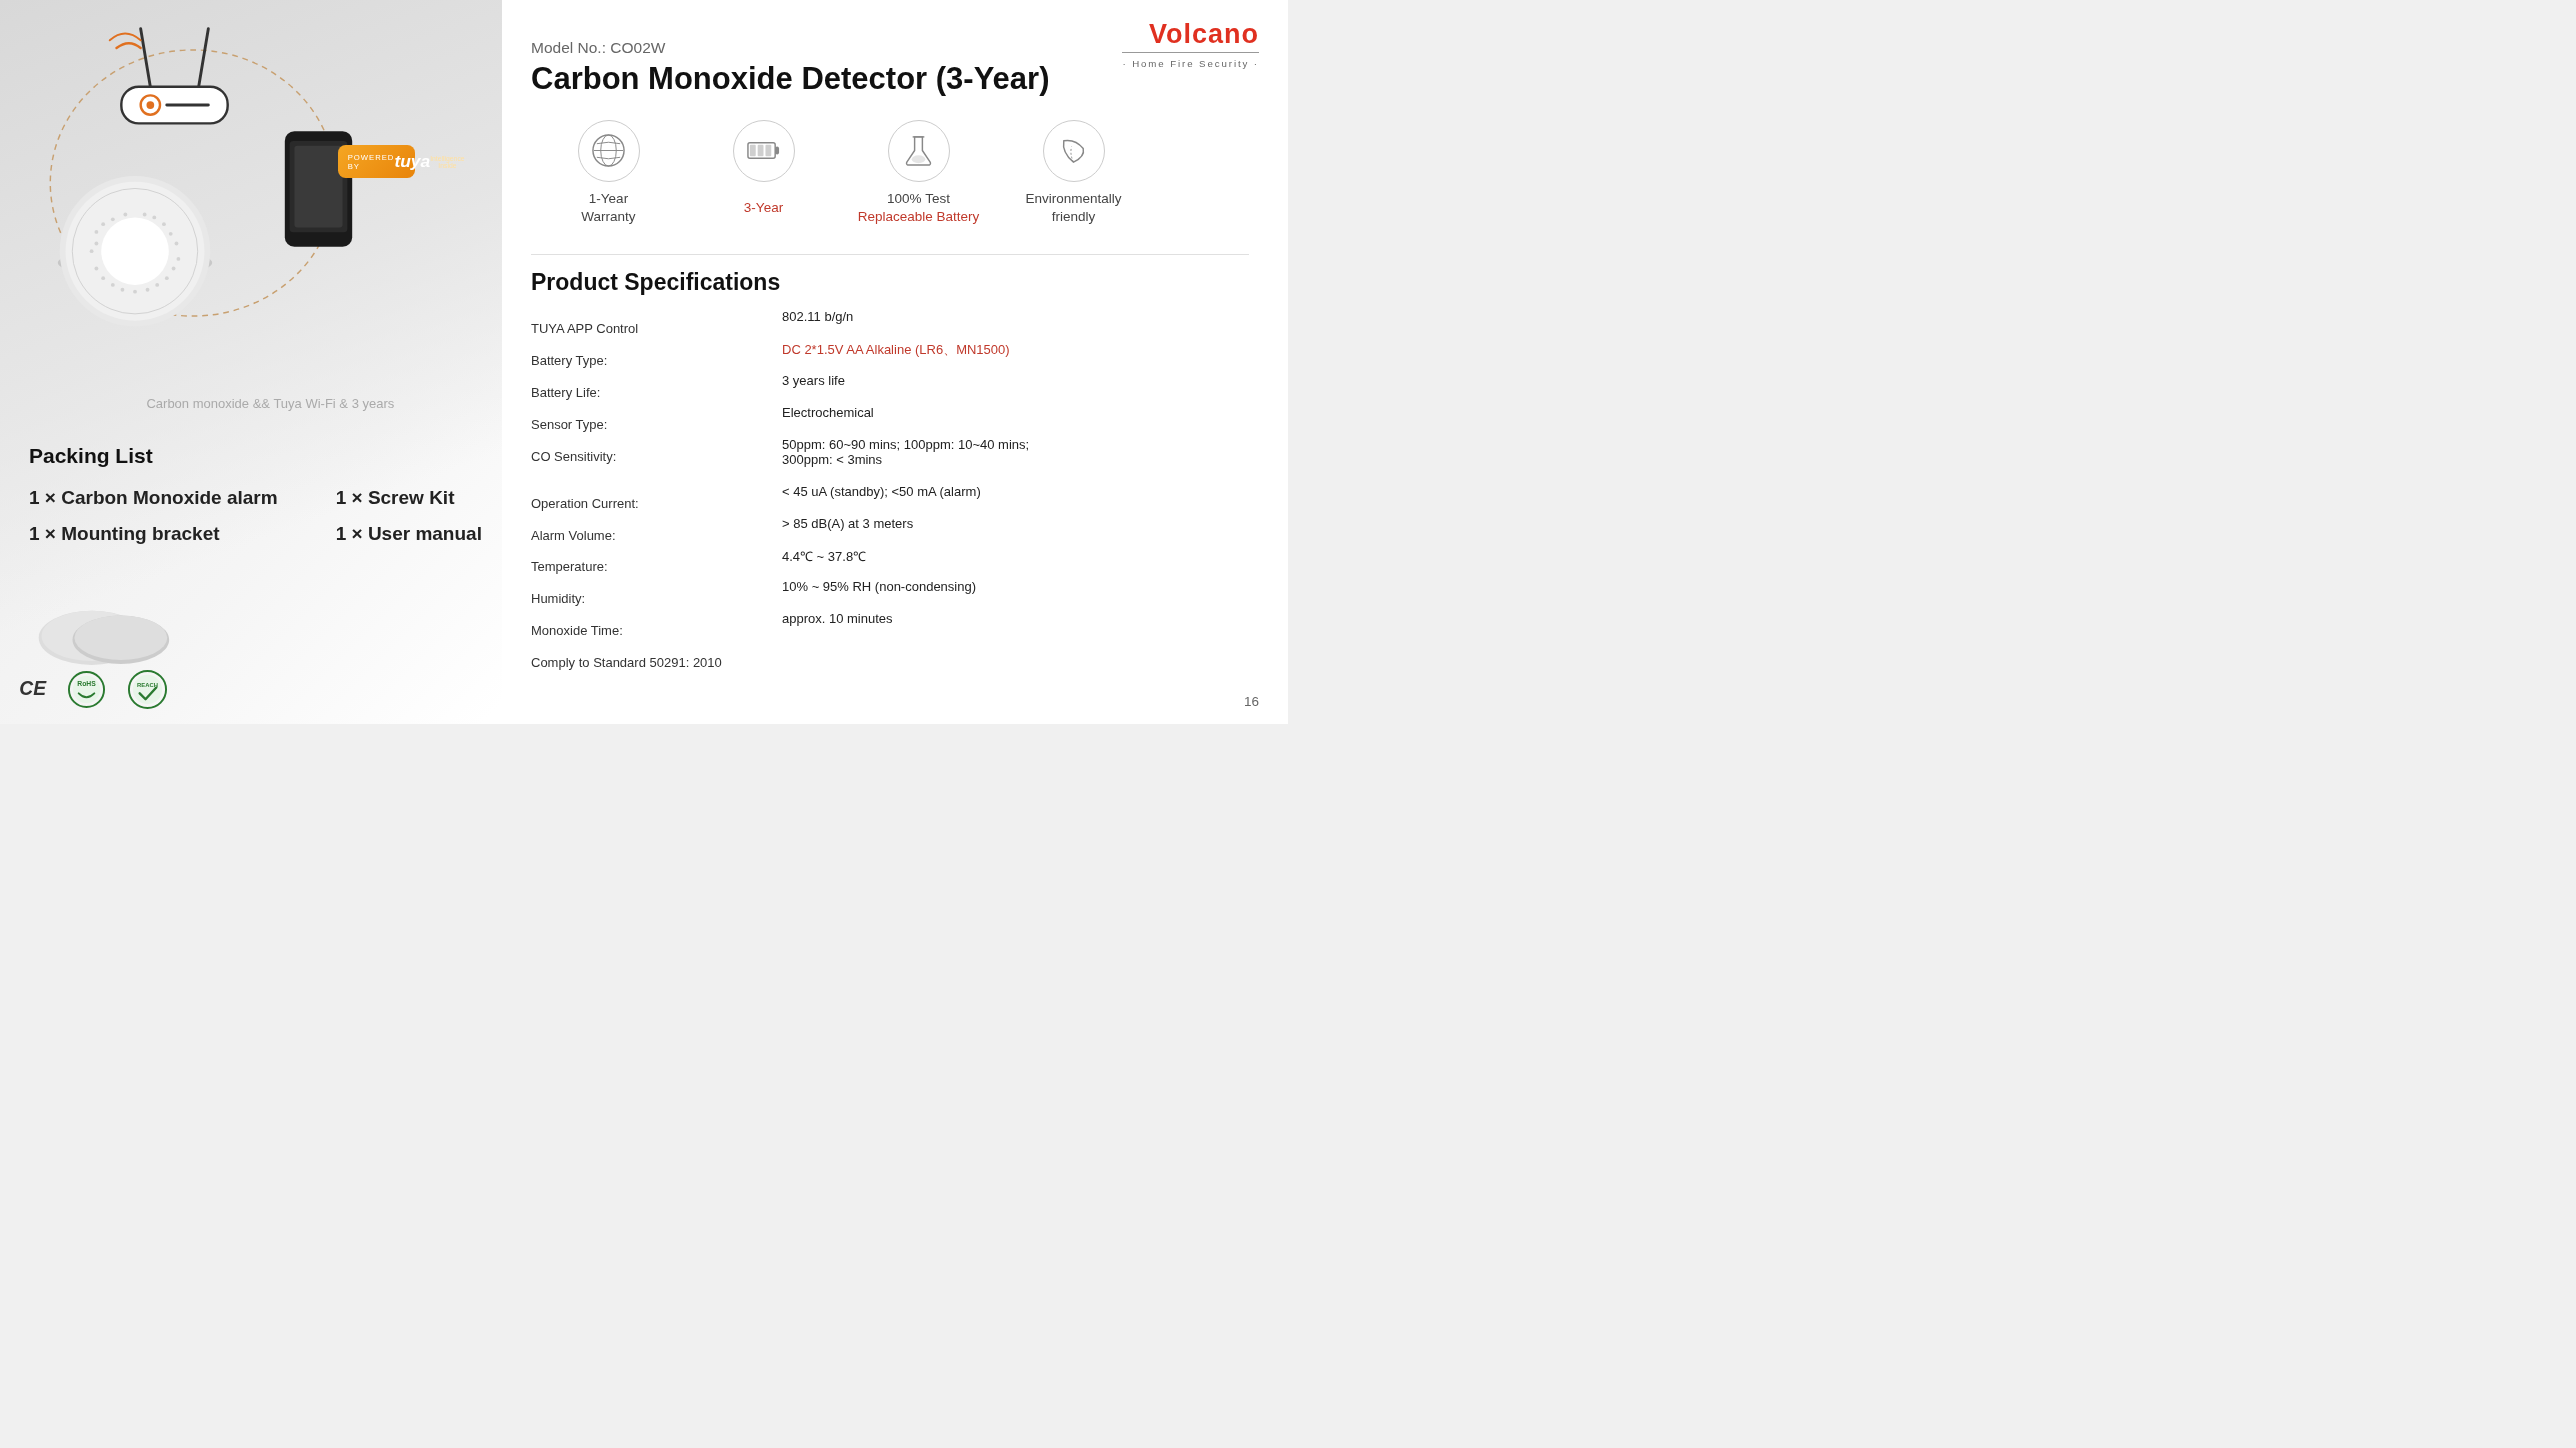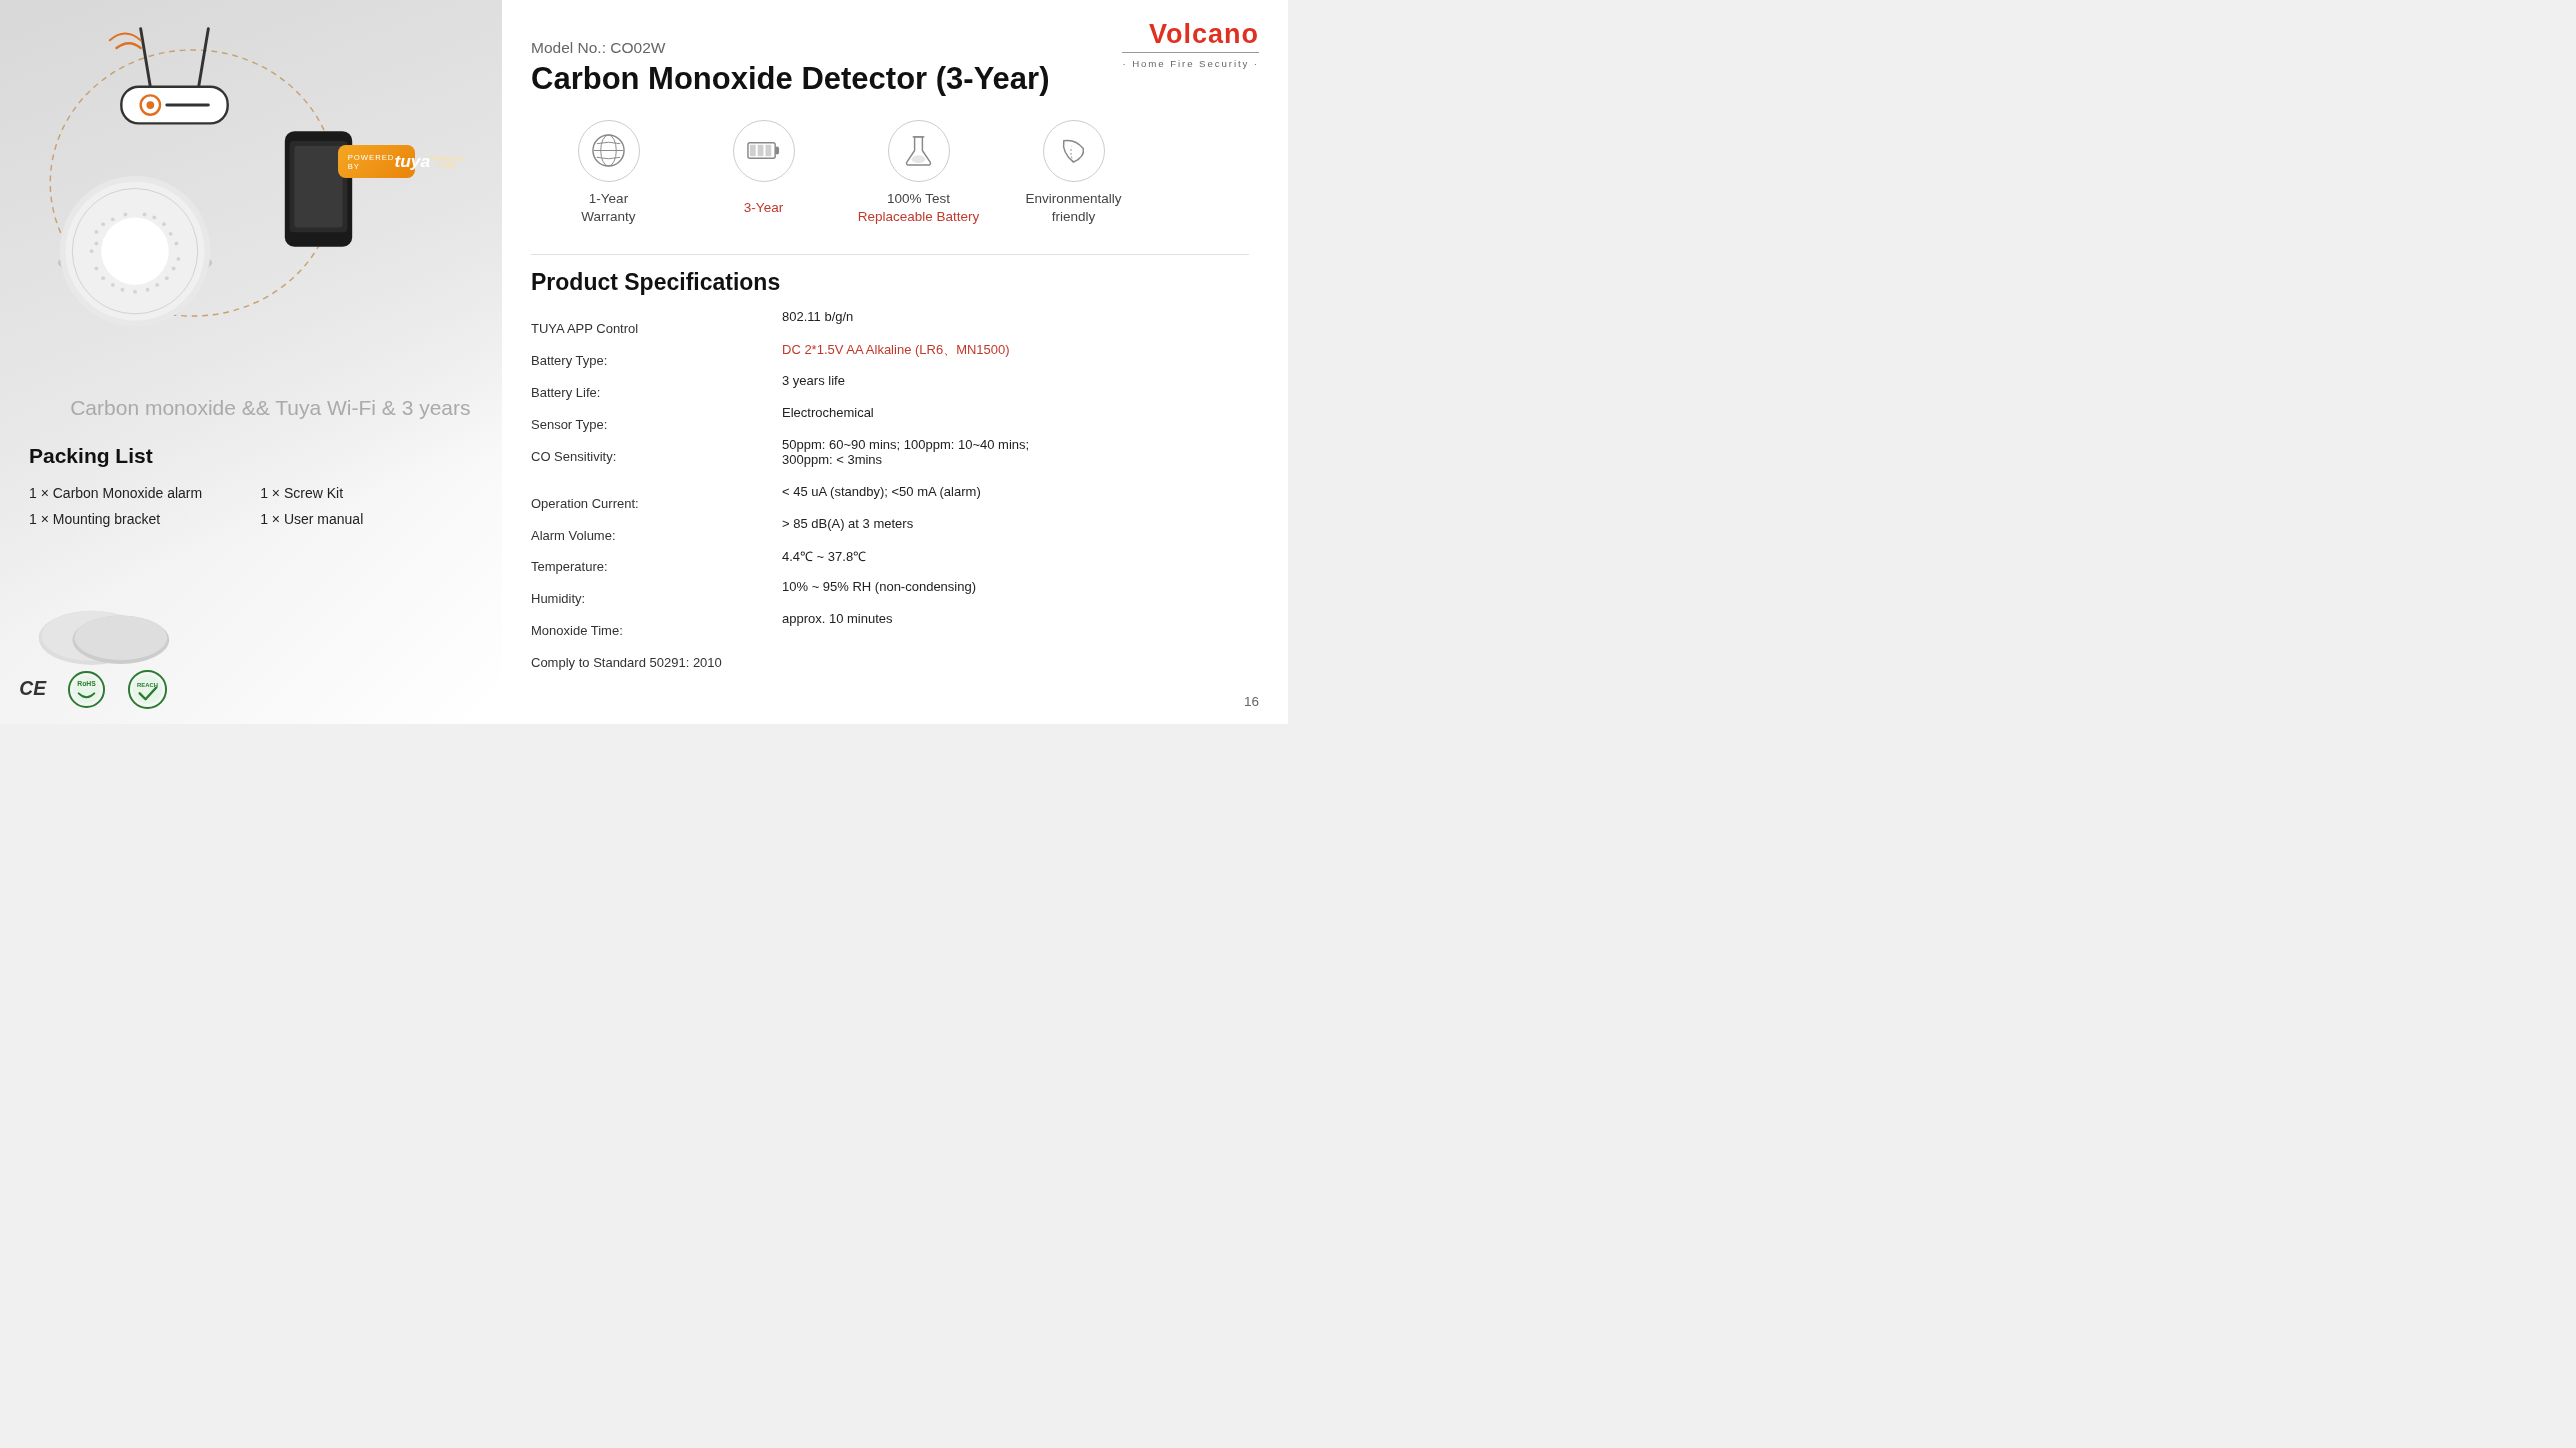--- a/index.html
+++ b/index.html
@@ -88,44 +88,45 @@
       z-index: 2;
     }
     
     .device-caption {
       position: absolute;
       top: 396px;
       left: 58px;
       right: 19.3px;
       text-align: center;
       color: #aaa;
-      font-size: 21px;
+      font-size: 13px;
       z-index: 2;
     }
     
     .packing-section {
       position: absolute;
       top: 444px;
       left: 29px;
       z-index: 2;
     }
     .packing-title {
       font-size: 21px;
       font-weight: bold;
       color: #111;
       margin-bottom: 11.6px;
     }
     .packing-cols {
       display: flex;
       gap: 58px;
     }
     .packing-col {
-      font-size: 14px;
+      font-size: 19px;
       color: #222;
       line-height: 1.9;
+      font-weight: bold;
     }
     
     .detector-images {
       position: absolute;
       bottom: 53px;
       left: 29px;
       z-index: 2;
     }
     
     .cert-badges {

